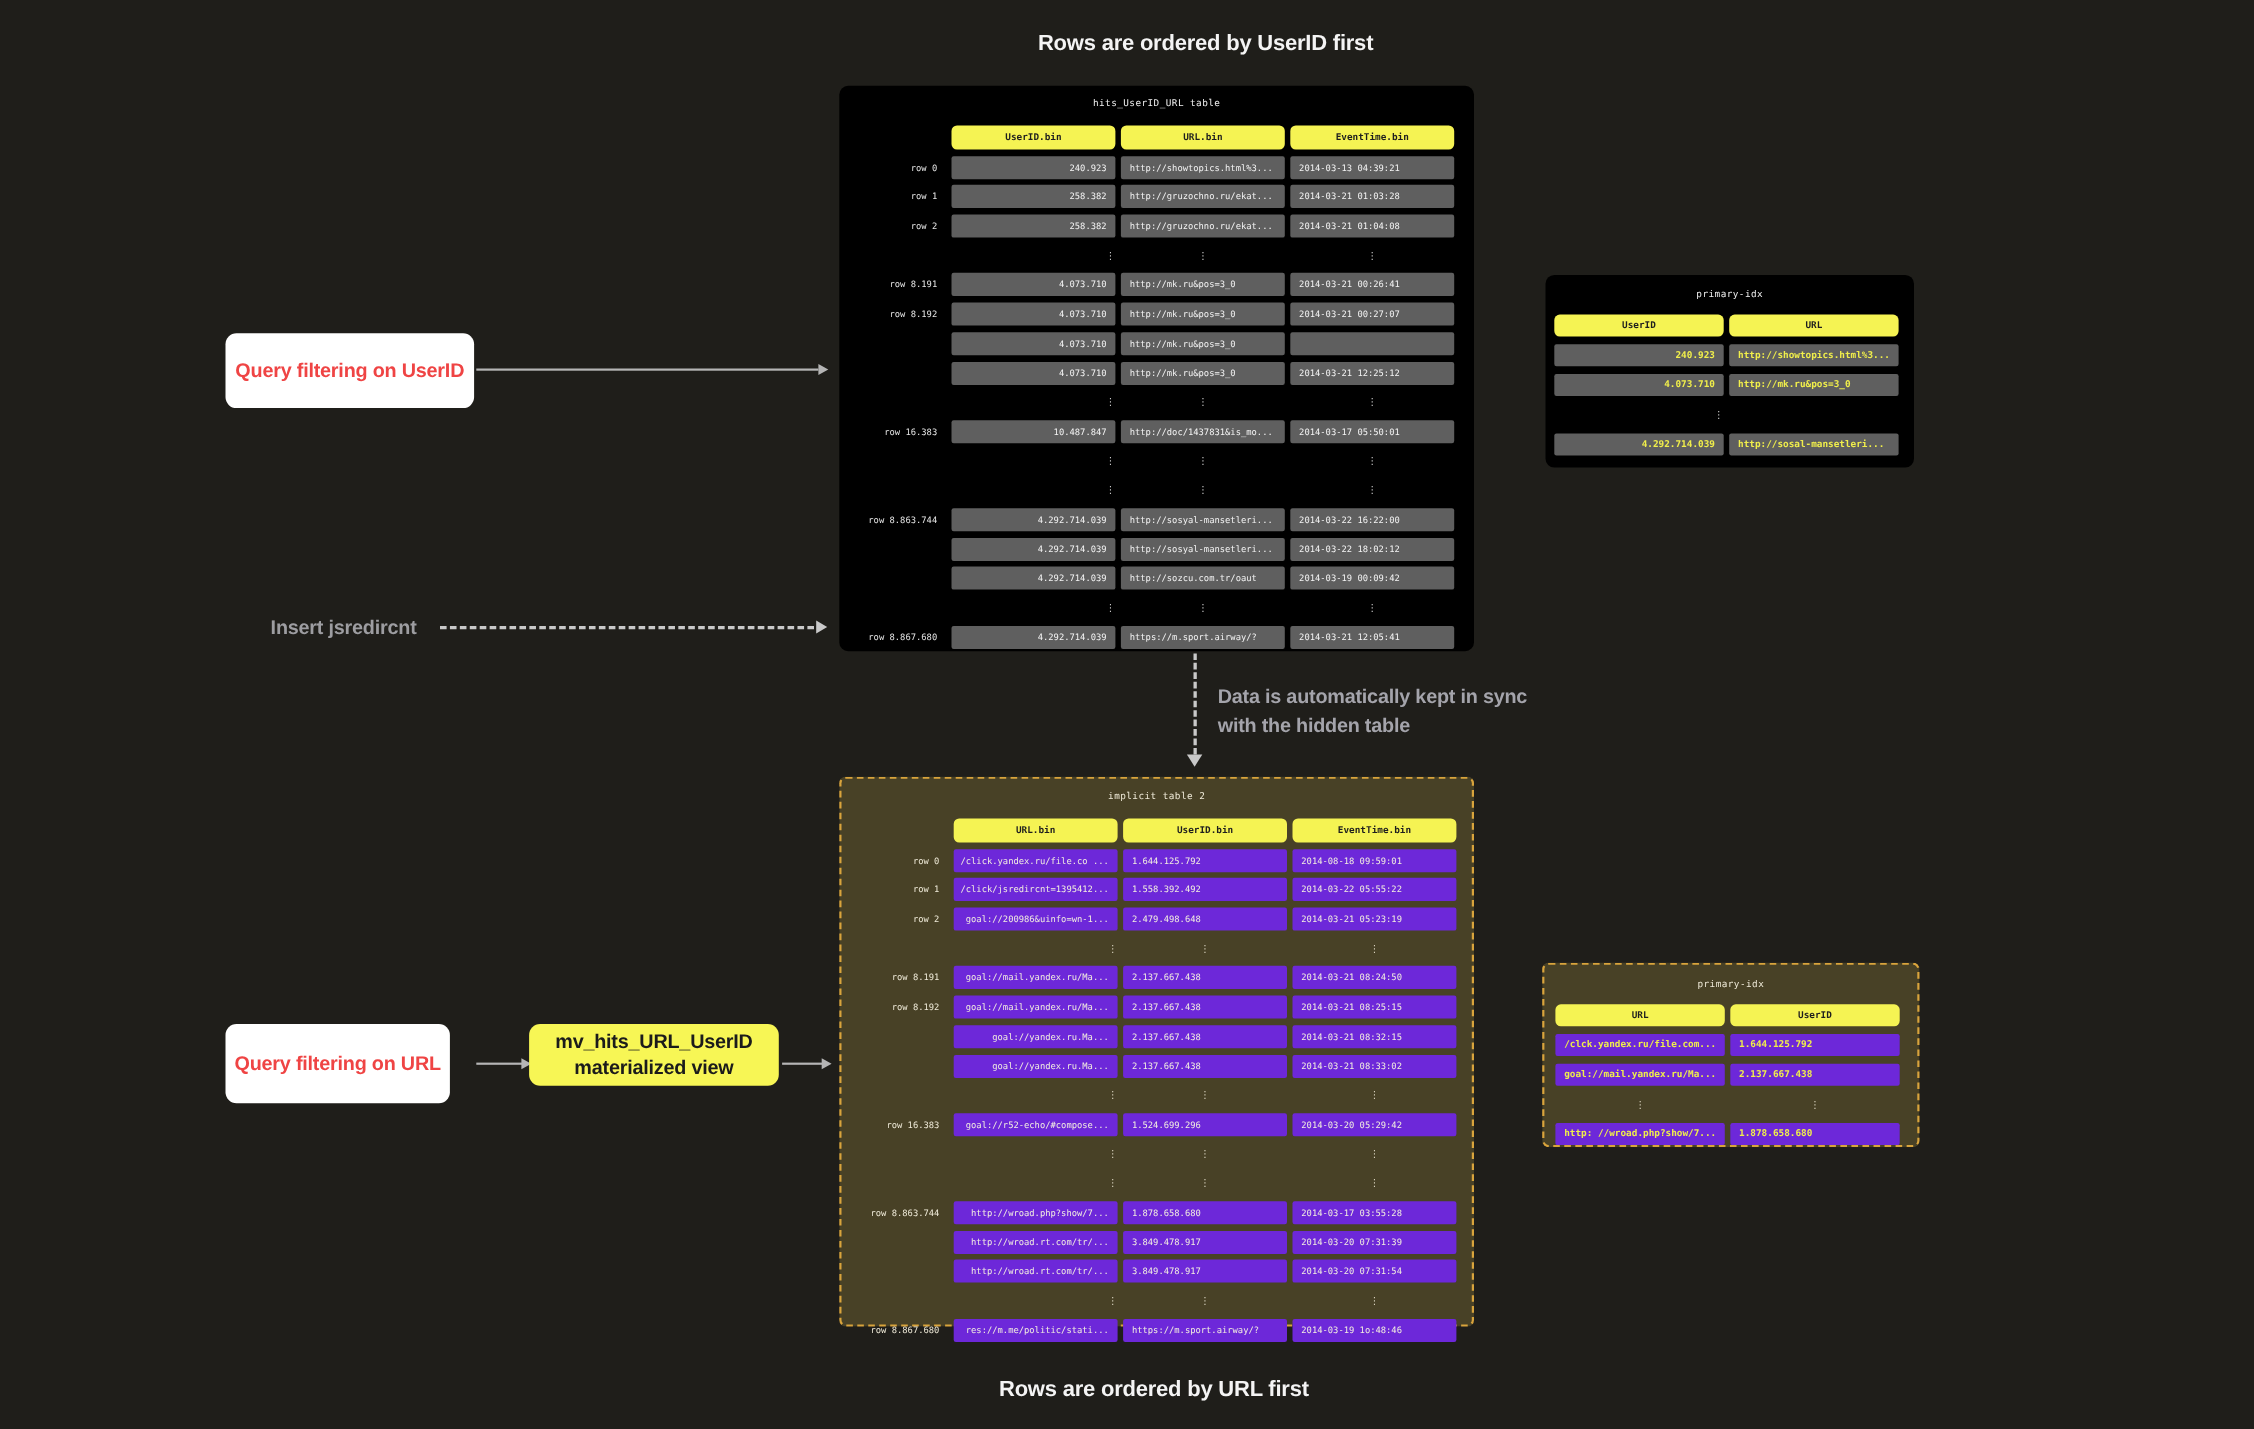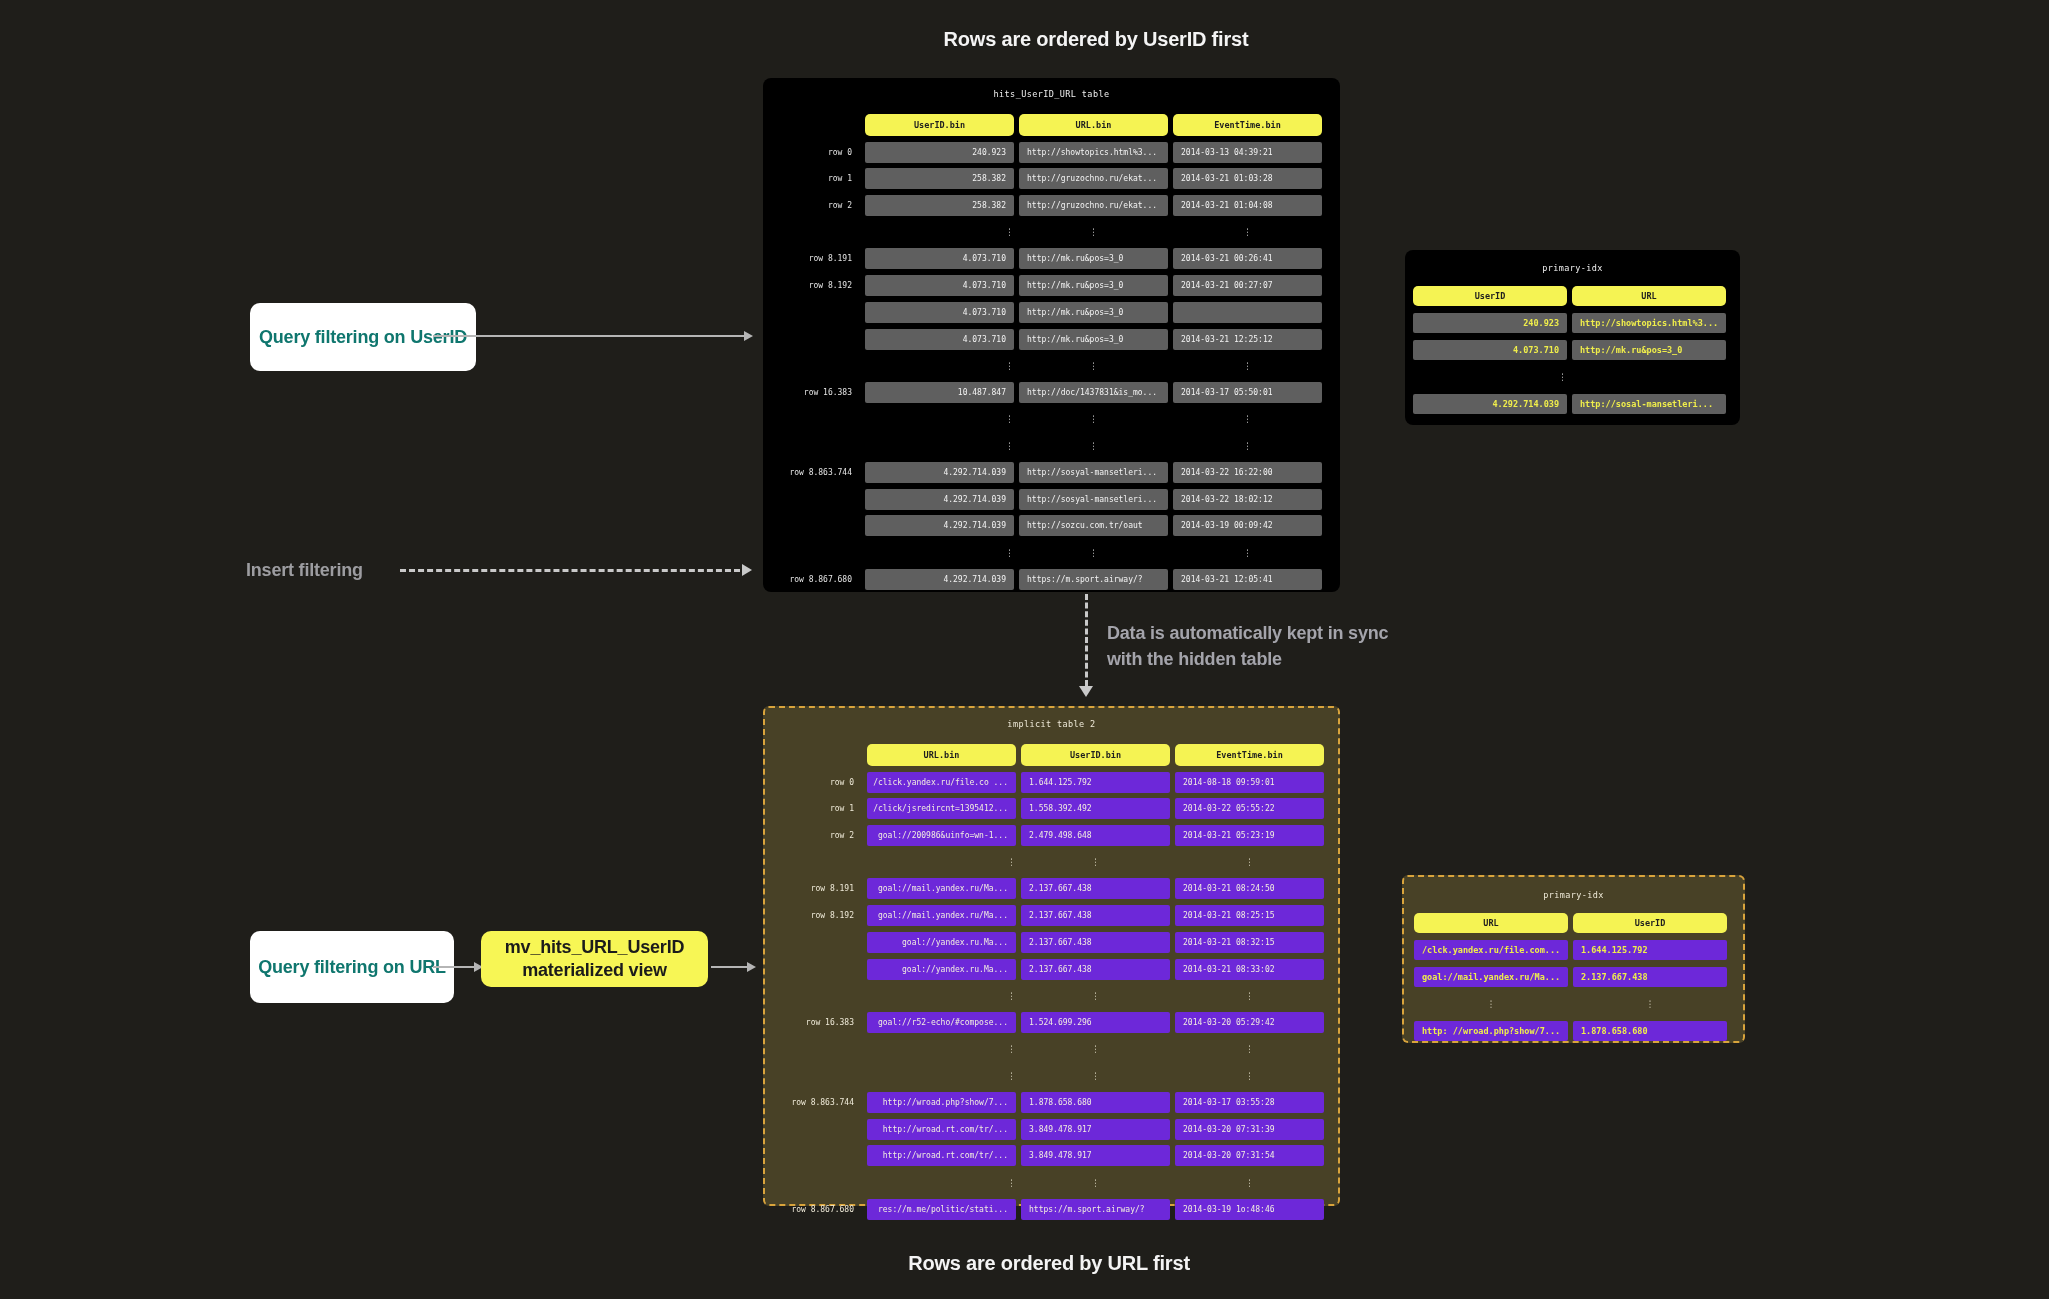--- a/index.html
+++ b/index.html
@@ -1,21 +1,21 @@
 <!DOCTYPE html>
 <html><head>
 <meta charset="utf-8">
 <style>
   html,body{margin:0;padding:0;background:#1F1E1A;}
   body{width:2049px;height:1299px;position:relative;font-family:"Liberation Sans",sans-serif;overflow:hidden;}
   .abs{position:absolute;}
   .big-title{font-size:20px;font-weight:bold;color:#F4F4F4;white-space:nowrap;transform:translateX(-50%);letter-spacing:-0.2px;}
   .note{font-size:18px;font-weight:bold;color:#A4A4AB;white-space:nowrap;line-height:26px;letter-spacing:-0.2px;}
   .insert-note{color:#9D9DA1;}
-  .wbox{background:#FFFFFF;border-radius:10px;color:#0f766e;font-weight:bold;font-size:18px;display:flex;align-items:center;justify-content:center;text-align:center;letter-spacing:-0.2px;margin-left:45px;}
+  .wbox{background:#FFFFFF;border-radius:10px;color:#ef4444;font-weight:bold;font-size:18px;display:flex;align-items:center;justify-content:center;text-align:center;letter-spacing:-0.2px;}
   .ybox{background:#F7F655;border-radius:10px;color:#1B1B1B;font-weight:bold;font-size:18px;display:flex;flex-direction:column;align-items:center;justify-content:center;text-align:center;line-height:23px;letter-spacing:-0.2px;}
   .hline{height:0;border-top:2px solid #B5B5B5;}
   .dhline{height:0;border-top:3px dashed #C9C9C9;}
   .dvline{width:0;border-left:3px dashed #C9C9C9;}
   .arr-r{width:0;height:0;border-top:6px solid transparent;border-bottom:6px solid transparent;border-left:10px solid #C9C9C9;}
   .arr-r.solid{border-left-color:#B5B5B5;border-top-width:5px;border-bottom-width:5px;border-left-width:9px;}
   .arr-d{width:0;height:0;border-left:7px solid transparent;border-right:7px solid transparent;border-top:11px solid #C9C9C9;}
 
   .tbl{position:absolute;box-sizing:border-box;font-family:"DejaVu Sans Mono",monospace;}
   .tbl-dark{background:#000000;border-radius:8px;padding-top:8px;}
@@ -57,21 +57,21 @@
 
   <div class="abs big-title" style="left:1096px;top:28px;">Rows are ordered by UserID first</div>
   <div class="abs big-title" style="left:1049px;top:1252px;">Rows are ordered by URL first</div>
 
   <div class="abs wbox" style="left:205px;top:303px;width:226px;height:68px;">
     <span>Query filtering on UserID</span>
   </div>
   <div class="abs hline" style="left:433px;top:335px;width:311px;"></div>
   <div class="abs arr-r solid" style="left:744px;top:331px;"></div>
 
-  <div class="abs note insert-note" style="left:246px;top:557px;">Insert filtering</div>
+  <div class="abs note insert-note" style="left:246px;top:557px;">Insert jsredircnt</div>
   <div class="abs dhline" style="left:400px;top:569px;width:340px;"></div>
   <div class="abs arr-r" style="left:742px;top:564px;"></div>
 
   <div class="abs dvline" style="left:1085px;top:594px;height:92px;"></div>
   <div class="abs arr-d" style="left:1079px;top:686px;"></div>
   <div class="abs note" style="left:1107px;top:620px;">
     <div>Data is automatically kept in sync</div>
     <div>with the hidden table</div>
   </div>
 

